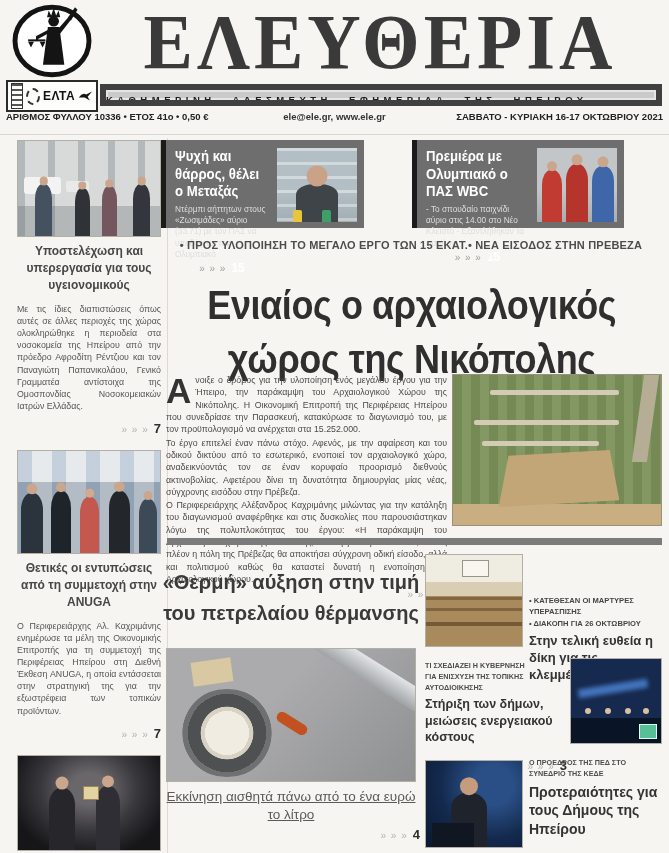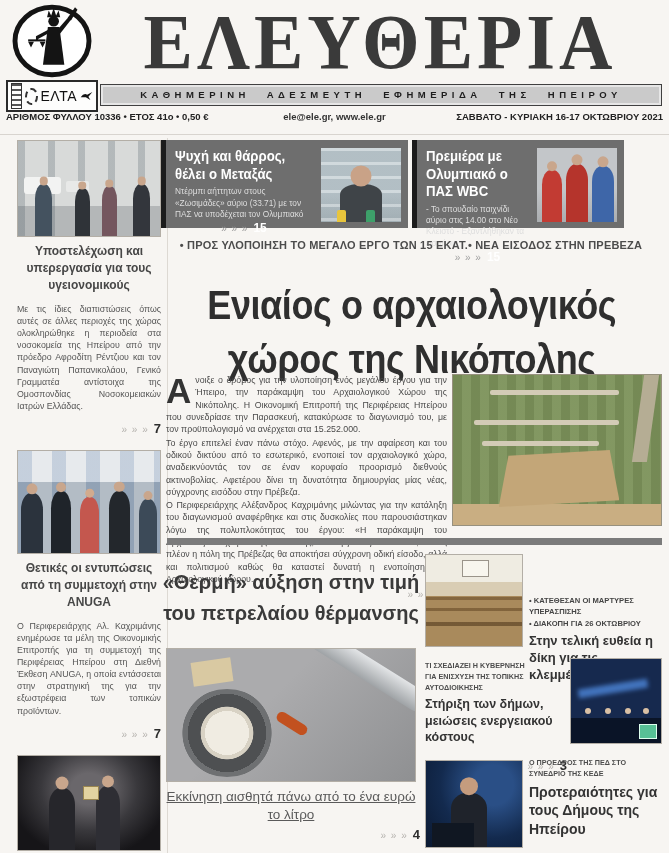--- a/index.html
+++ b/index.html
@@ -9,24 +9,24 @@
   
   .logo{position:absolute;left:8px;top:4px;width:88px;height:74px;}
   .np-title{position:absolute;left:96px;top:2px;width:568px;text-align:center;
         font-family:"Liberation Serif",serif;font-weight:900;font-size:74px;line-height:76px;
         color:#3a3a3a;letter-spacing:4px;transform:scaleY(1.05);transform-origin:center top;}
   .elta{position:absolute;left:6px;top:80px;width:92px;height:32px;background:#fdfdfc;
         border:2px solid #2a2a2a;box-sizing:border-box;display:flex;align-items:center;gap:3px;padding:1px 3px;}
   .elta-mini{width:14px;height:24px;border:1px solid #333;background:
         repeating-linear-gradient(180deg,#555 0 2px,transparent 2px 5px);}
   .elta-circle{width:17px;height:17px;border:2px dashed #333;border-radius:50%;box-sizing:border-box;}
-  .elta-label{font-size:14px;font-weight:normal;color:#111;letter-spacing:.5px;}
+  .elta-label{font-size:12px;font-weight:bold;color:#111;letter-spacing:.5px;}
   .subtitle-bar{position:absolute;left:100px;top:84px;width:562px;height:22px;background:#cacaca;
-        border:1px solid #404040;box-shadow:inset 0 0 0 2px #e6e6e6;box-sizing:border-box;
-        text-align:center;font-size:9.5px;font-weight:bold;color:#1e1e1e;line-height:20px;
+        border:6px solid #404040;box-shadow:inset 0 0 0 2px #e6e6e6;box-sizing:border-box;
+        text-align:left;font-size:9.5px;font-weight:bold;color:#1e1e1e;line-height:20px;
         letter-spacing:4.5px;word-spacing:10px;white-space:nowrap;overflow:hidden;}
   .info-row{position:absolute;left:6px;top:111px;width:657px;display:flex;align-items:center;
         font-size:9.5px;font-weight:bold;color:#222;}
   .info-left{flex:1;text-align:left;}
   .info-center{flex:1;text-align:center;font-weight:bold;color:#333;}
   .info-right{flex:1;text-align:right;}
   .header-rule{position:absolute;left:0;top:134px;width:669px;height:1px;background:#d8d4cf;}
 
   
   .pgm{display:block;text-align:right;margin-top:2px;line-height:14px;}
@@ -42,21 +42,21 @@
   .left-col{position:absolute;left:11px;top:138px;width:157px;height:715px;padding:2px 6px 0 6px;
         box-sizing:border-box;border-right:1px solid #ddd9d3;}
   .l-art{margin-bottom:13px;}
   .l-photo{width:100%;}
   .l-head{font-size:12px;font-weight:bold;color:#474747;text-align:center;line-height:1.42;margin:6px 0 4px;}
   .l-body{font-size:8.8px;color:#555;text-align:justify;line-height:1.38;}
 
   
   .box{position:absolute;top:140px;height:88px;background:#6e6e6e;border-left:5px solid #1b1b1b;
         box-sizing:border-box;display:flex;gap:8px;padding:7px 7px 5px 9px;color:#fff;}
-  .box1{left:161px;width:247px;}
+  .box1{left:161px;width:203px;}
   .box2{left:412px;width:212px;}
   .box-text{flex:1;display:flex;flex-direction:column;min-width:0;}
   .box-title{font-size:15px;font-weight:bold;line-height:1.18;}
   .box-sub{font-size:8.3px;color:#dedede;margin-top:4px;line-height:1.35;}
   .box-page{text-align:center;margin-top:auto;line-height:13px;}
   .box-page .chev{color:#9f9f9f;}
   .box-page .pgnum{color:#fff;font-size:12px;}
   .box-photo{width:80px;height:74px;align-self:center;flex:none;border:none;}
 
   

